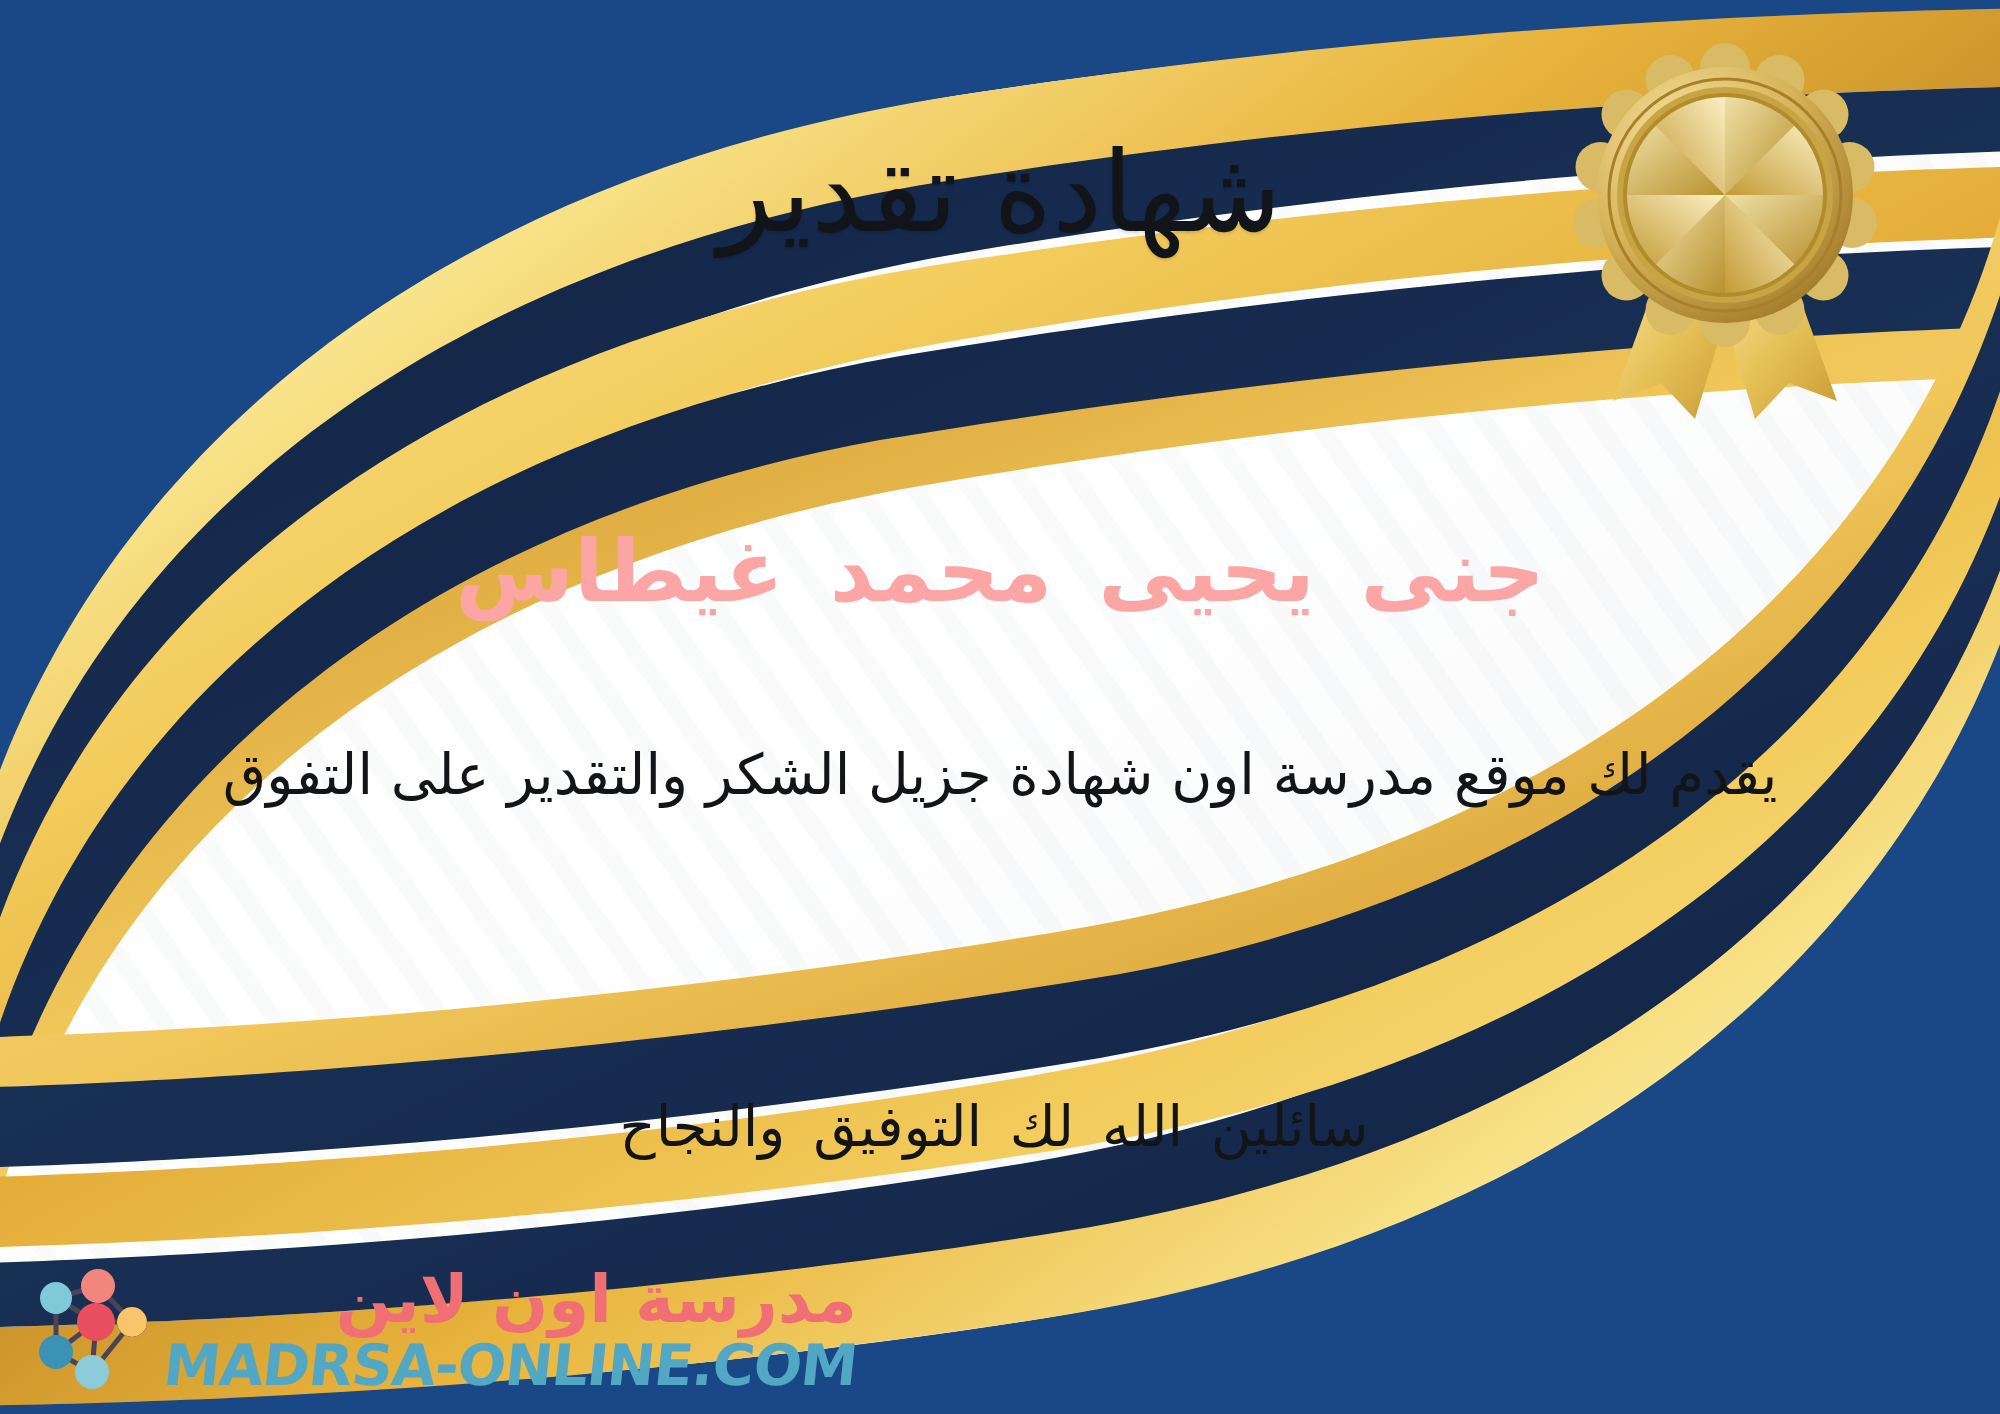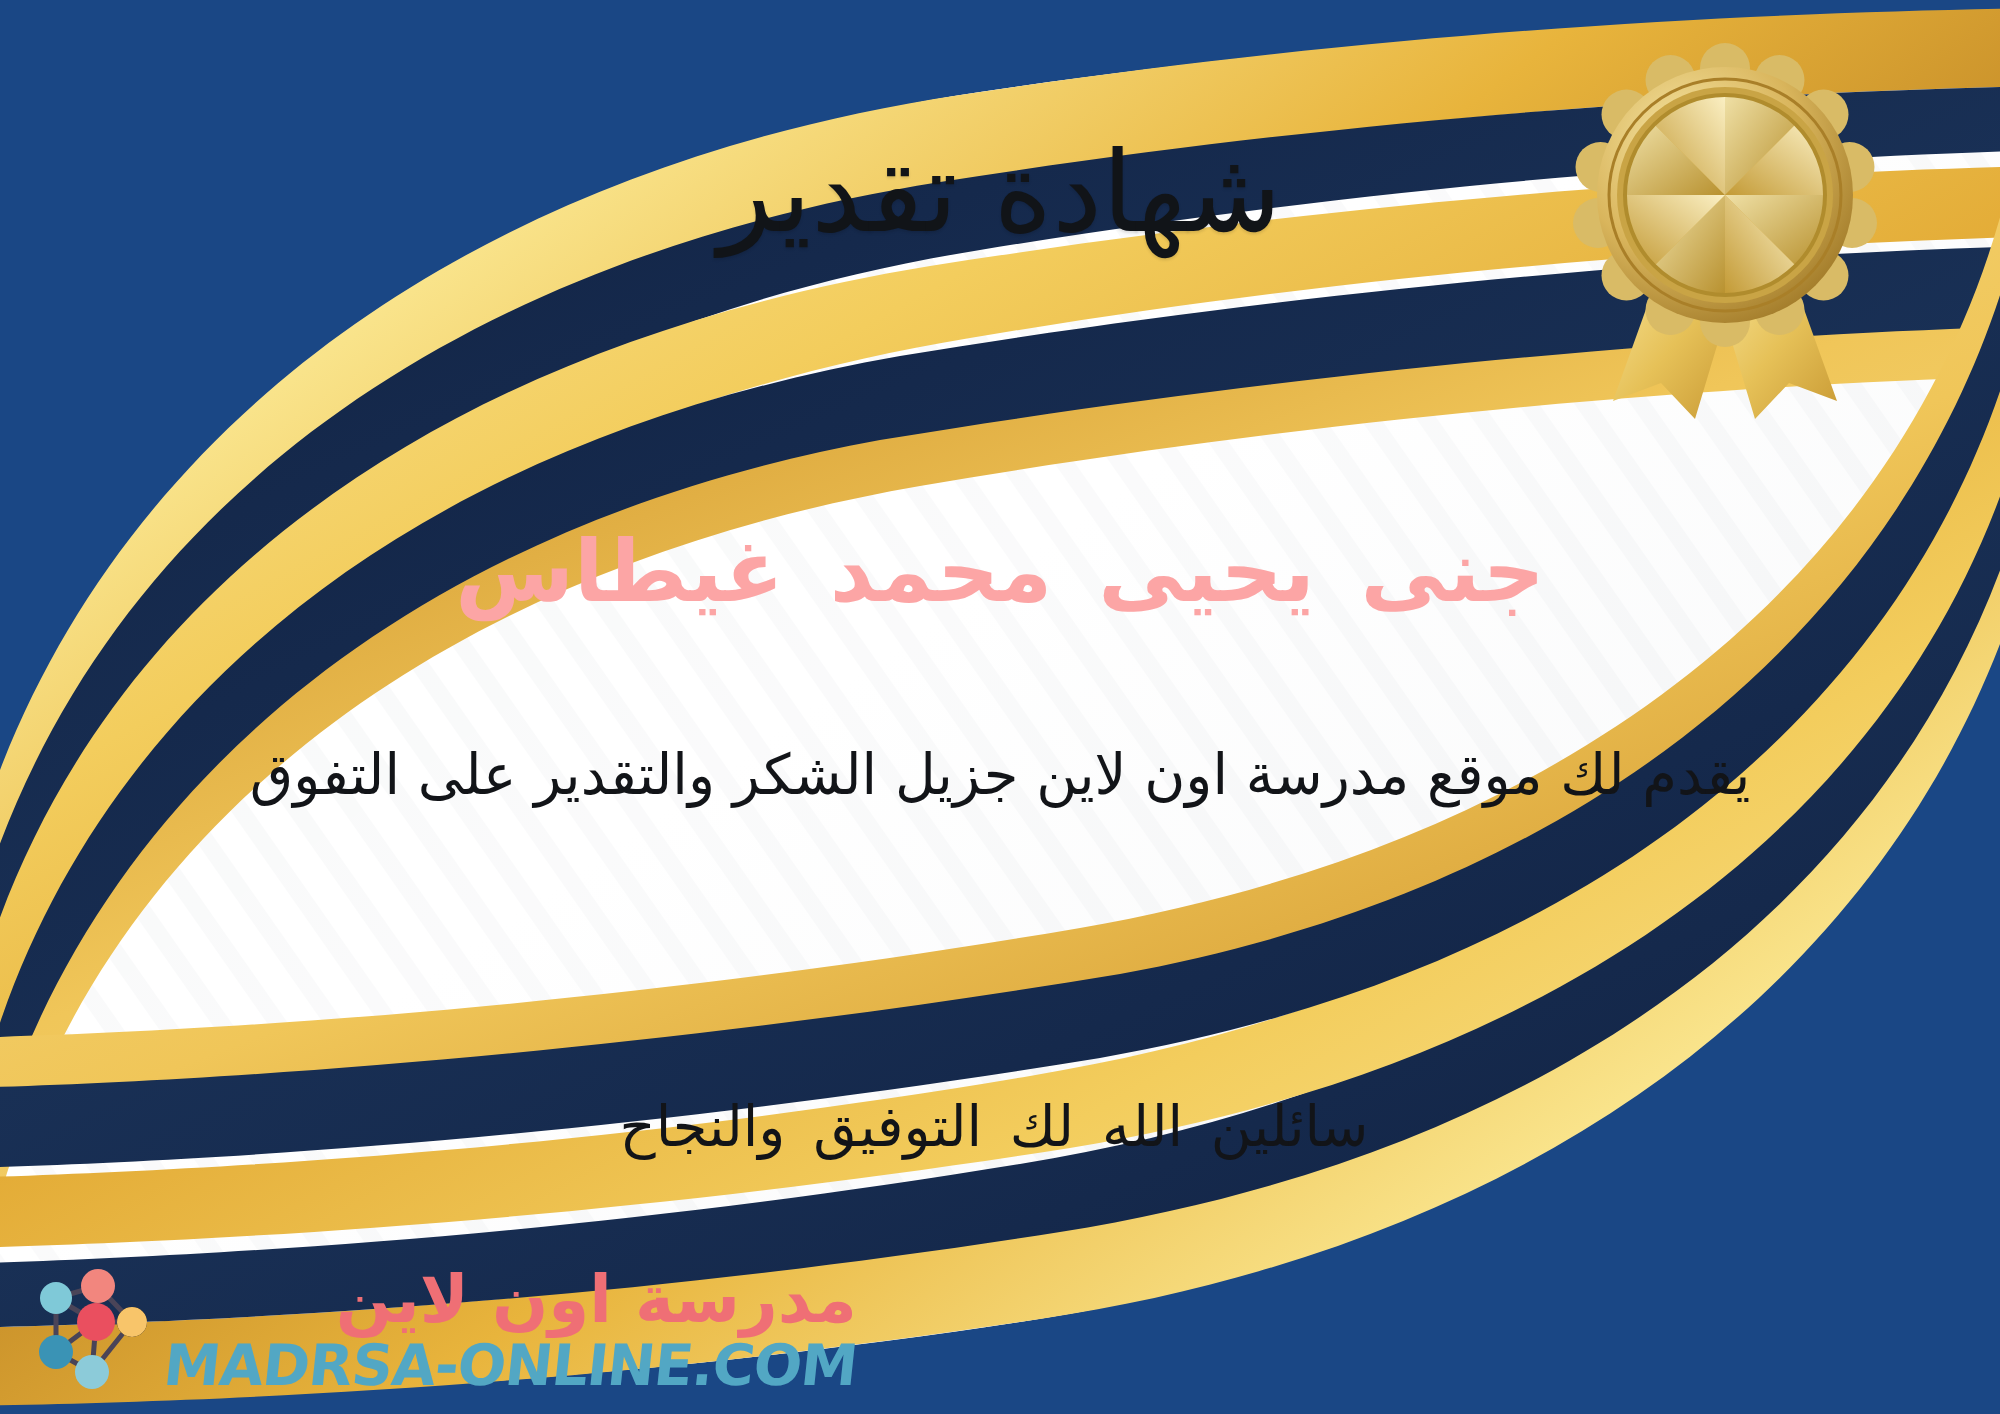--- a/index.html
+++ b/index.html
@@ -315,21 +315,21 @@
     </g>
   </svg>
 
   <div class="content">
 
     <div class="cert-title">شهادة تقدير</div>
 
     <div class="student-name">جنى يحيى محمد غيطاس</div>
 
     <div class="body-block">
-      <div class="body-line">يقدم لك موقع مدرسة اون لاين جزيل الشكر  والتقدير على التفوق</div>
+      <div class="body-line">يقدم لك موقع مدرسة اون شهادة جزيل الشكر  والتقدير على التفوق</div>
 
 
     </div>
 
     <div class="closing-line">سائلين الله لك التوفيق  والنجاح</div>
 
     <div class="brand">
       <svg class="brand-mark" viewBox="0 0 124 140">
         <g stroke="#4a4458" stroke-width="5" stroke-linecap="round">
           <line x1="30" y1="38" x2="72" y2="26"></line>

